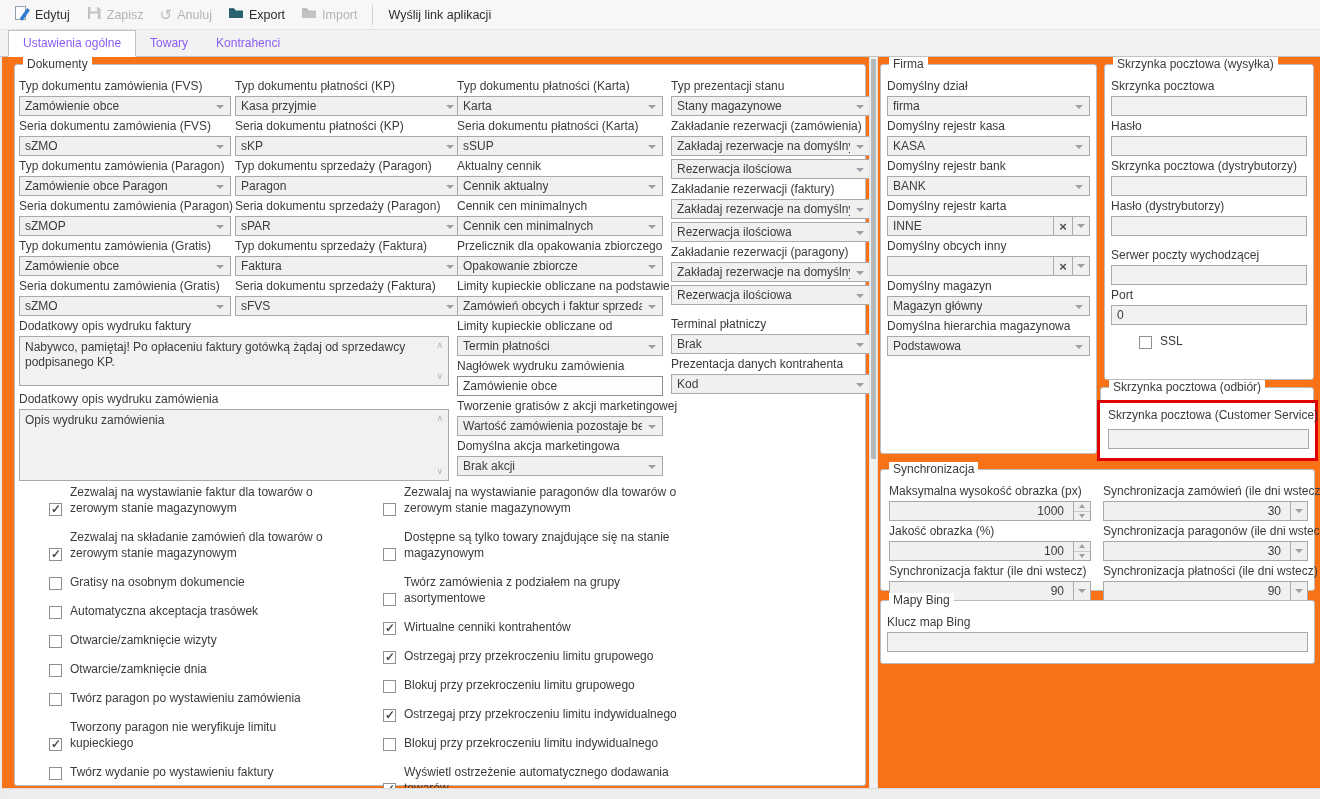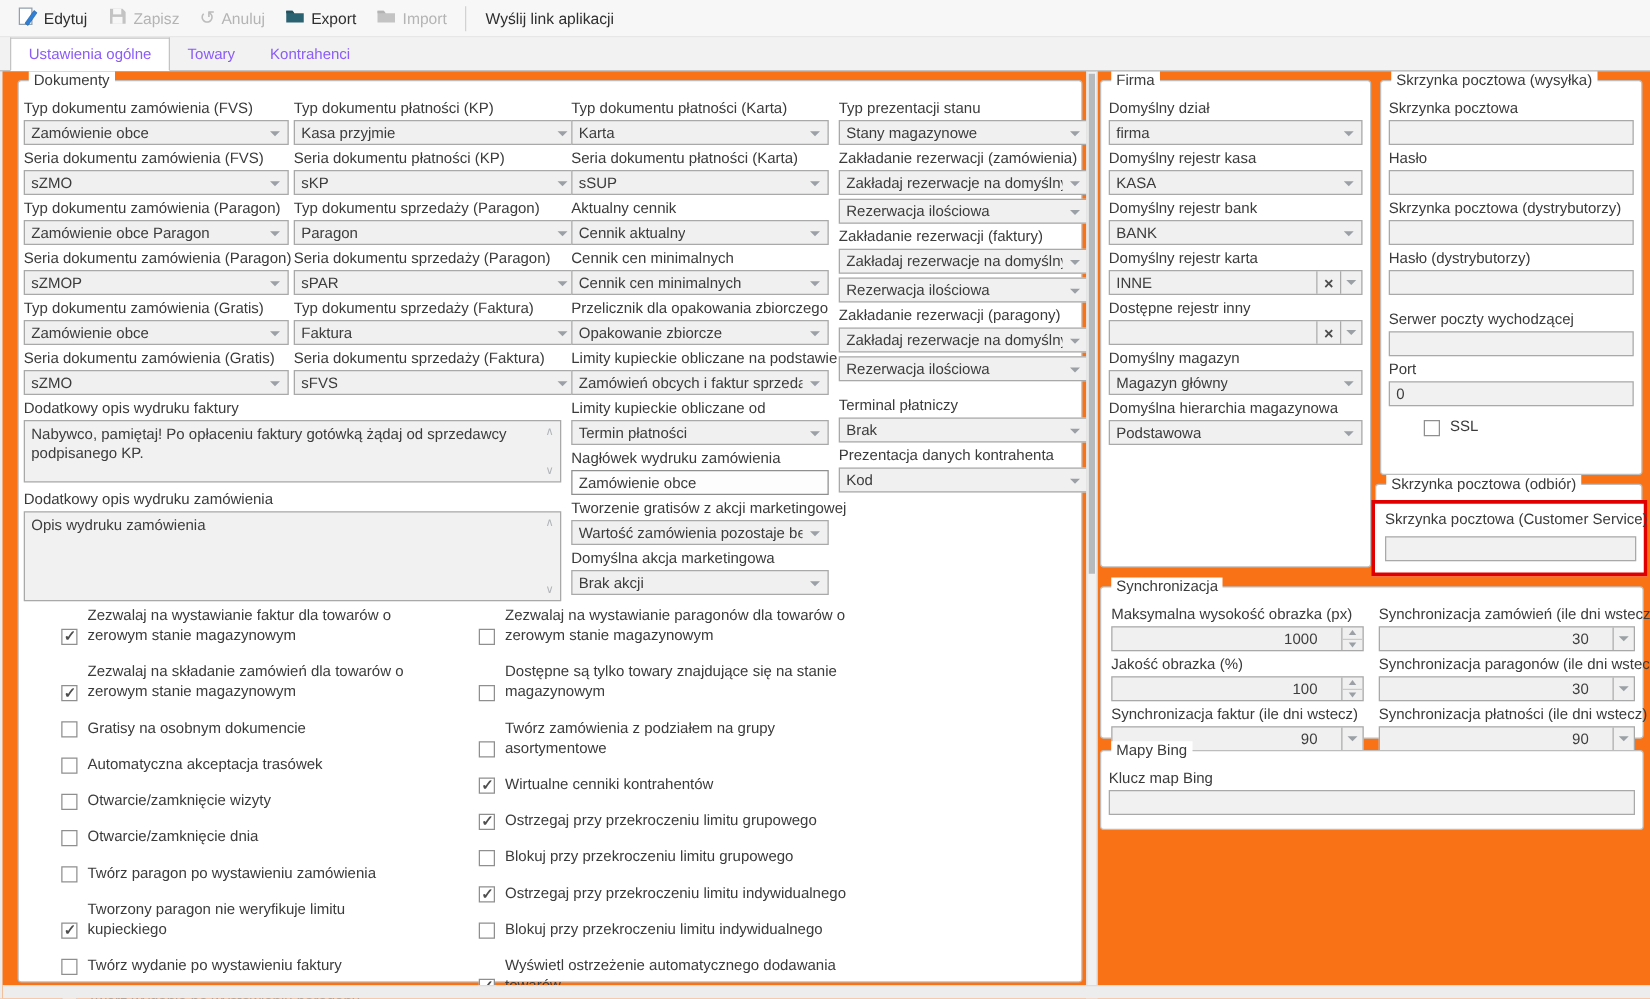--- a/index.html
+++ b/index.html
@@ -35,21 +35,21 @@
 
   .combo { position:relative; height:20px; background:#f0f0f0; border:1px solid #a9a9a9;
            display:flex; align-items:center; padding:0 20px 0 5px; }
   .combo .cval { white-space:nowrap; overflow:hidden; color:#3c3c3c; }
   .arr { position:absolute; right:6px; top:8px; width:0; height:0;
          border-left:4px solid transparent; border-right:4px solid transparent;
          border-top:4px solid #9aa0a5; }
   .seg { position:absolute; right:0; top:0; bottom:0; width:17px; border-left:1px solid #ababab;
          display:flex; align-items:center; justify-content:center; }
   .seg .arr { position:static; }
-  .combo.hasseg { padding-right:36px; }
+  .combo.hasseg { padding-right:26px; }
   .combo.num { justify-content:flex-end; }
   .combo.clear { padding-right:40px; }
   .clrseg { position:absolute; right:17px; top:0; bottom:0; width:19px;
             border-left:1px solid #ababab; display:flex; align-items:center; justify-content:center;
             color:#4d4d4d; font-weight:bold; font-size:13px; }
   .sbtns { position:absolute; right:0; top:0; bottom:0; width:17px; border-left:1px solid #ababab;
            display:flex; flex-direction:column; }
   .sb { flex:1; display:flex; align-items:center; justify-content:center; }
   .sb.up { border-bottom:1px solid #c9c9c9; }
   .tri-up { width:0;height:0;border-left:3.5px solid transparent;border-right:3.5px solid transparent;border-bottom:4px solid #9aa0a5; }
@@ -508,21 +508,21 @@
           <div class="flabel">Domyślny rejestr karta</div>
         <div class="combo clear">
             <span class="cval">INNE</span>
           <span class="clrseg">×</span>
           <span class="seg">
               <span class="arr"></span>
             </span>
           </div>
         </div>
       <div class="field">
-          <div class="flabel">Dostępne rejestr inny</div>
+          <div class="flabel">Domyślny obcych inny</div>
         <div class="combo clear">
             <span class="cval"></span>
           <span class="clrseg">×</span>
           <span class="seg">
               <span class="arr"></span>
             </span>
           </div>
         </div>
       <div class="field">
           <div class="flabel">Domyślny magazyn</div>

